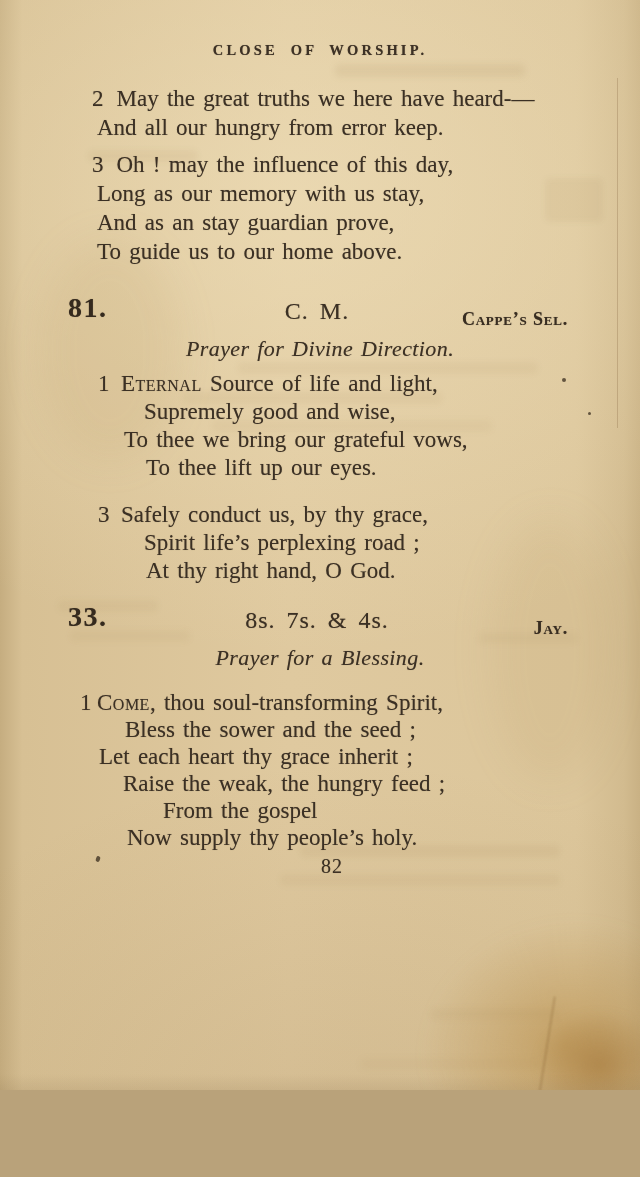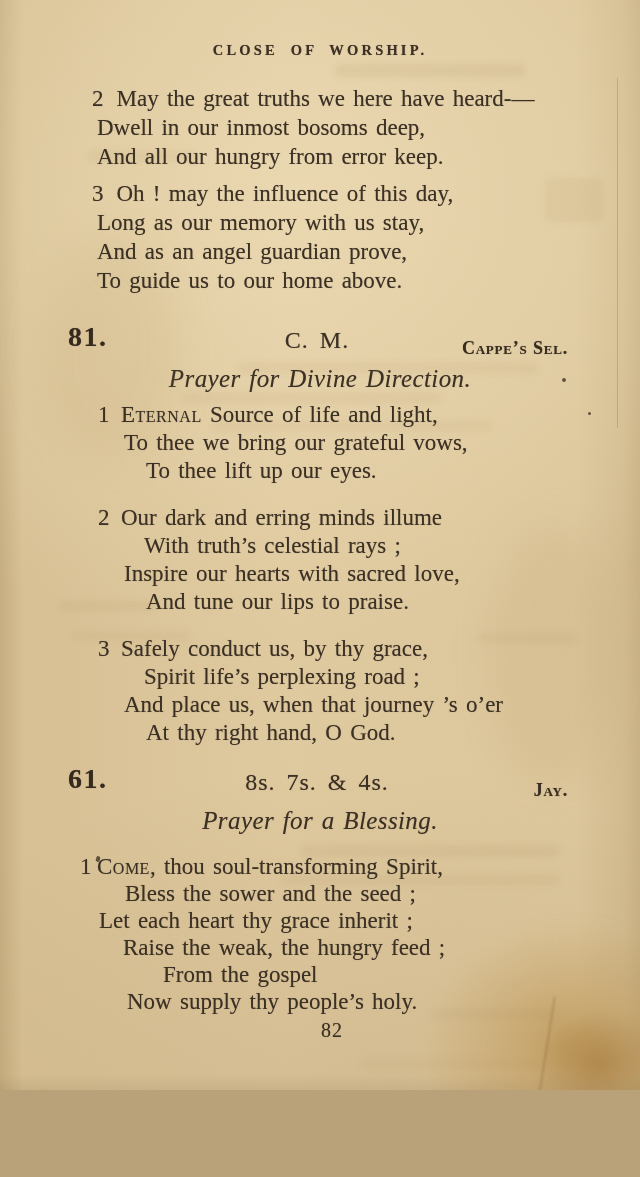--- a/index.html
+++ b/index.html
@@ -52,21 +52,21 @@
   .v-82 .ln6{padding-left:47px;}
   .mt20{margin-top:8px;}
   .lead{font-variant:small-caps;letter-spacing:0.5px;}
   .hymn-head{position:relative;margin:28px 68px 0 62px;height:34px;
     text-align:center;line-height:34px;text-shadow:0 0 0.8px rgba(59,48,36,0.5);}
   .hymn-head.second{margin-top:18px;}
   .hymn-number{position:absolute;left:6px;top:-3px;font-size:28px;font-weight:700;letter-spacing:1.5px;color:#352a1e;}
   .hymn-meter{font-size:24px;letter-spacing:1px;word-spacing:4px;}
   .hymn-attr{position:absolute;right:4px;top:8px;font-size:18px;font-weight:700;
     font-variant:small-caps;letter-spacing:0.8px;color:#382d21;}
-  .hymn-title{margin-top:8px;text-align:center;font-style:italic;font-size:25px;
+  .hymn-title{margin-top:8px;text-align:center;font-style:italic;font-size:22px;
     letter-spacing:0.4px;word-spacing:2px;text-shadow:0 0 0.8px rgba(59,48,36,0.4);}
   .pagenum{margin-top:4px;text-align:center;font-size:20px;letter-spacing:1px;
     text-shadow:0 0 0.8px rgba(59,48,36,0.45);padding-left:24px;}
 </style>
 </head>
 <body>
 
 <div class="page">
 
   <div class="mottle" style="left:40px;top:240px;width:140px;height:220px;"></div>
@@ -90,60 +90,53 @@
   <div class="crack"></div>
   <div class="bottom-shade"></div>
   <div class="speck" style="left:562px;top:378px;width:4px;height:4px;"></div>
   <div class="speck" style="left:588px;top:412px;width:3px;height:3px;"></div>
   <div class="speck" style="left:96px;top:856px;width:4px;height:6px;border-radius:2px;transform:rotate(18deg);"></div>
 
   <div class="runhead">CLOSE OF WORSHIP.</div>
 
   <div class="verse v-top">
     <div><span class="vnum">2</span><span>May the great truths we here have heard-—</span></div>
-    <div class="cont">Dwell in our inmost bosoms deep,</div>
     <div class="cont">And all our hungry from error keep.</div>
   </div>
 
   <div class="verse v-top mt20">
     <div><span class="vnum">3</span><span>Oh ! may the influence of this day,</span></div>
     <div class="cont">Long as our memory with us stay,</div>
-    <div class="cont">And as an angel guardian prove,</div>
+    <div class="cont">And as an stay guardian prove,</div>
     <div class="cont">To guide us to our home above.</div>
   </div>
 
   <div class="hymn-head">
     <span class="hymn-number">81.</span>
     <span class="hymn-meter">C. M.</span>
     <span class="hymn-attr">Cappe’s Sel.</span>
   </div>
   <div class="hymn-title">Prayer for Divine Direction.</div>
 
   <div class="verse v-cm mt20">
     <div><span class="vnum">1</span><span class="lead">Eternal</span><span> Source of life and light,</span></div>
+    <div class="ln2">Supremely good and wise,</div>
     <div class="ln3">To thee we bring our grateful vows,</div>
     <div class="ln4">To thee lift up our eyes.</div>
   </div>
 
-  <div class="verse v-cm">
-    <div><span class="vnum">2</span><span>Our dark and erring minds illume</span></div>
-    <div class="ln2">With truth’s celestial rays ;</div>
-    <div class="ln3">Inspire our hearts with sacred love,</div>
-    <div class="ln4">And tune our lips to praise.</div>
-  </div>
 
   <div class="verse v-cm">
     <div><span class="vnum">3</span><span>Safely conduct us, by thy grace,</span></div>
     <div class="ln2">Spirit life’s perplexing road ;</div>
-    <div class="ln3">And place us, when that journey ’s o’er</div>
     <div class="ln4">At thy right hand, O God.</div>
   </div>
 
   <div class="hymn-head second">
-    <span class="hymn-number">61.</span>
+    <span class="hymn-number">33.</span>
     <span class="hymn-meter">8s. 7s. &amp; 4s.</span>
     <span class="hymn-attr">Jay.</span>
   </div>
   <div class="hymn-title">Prayer for a Blessing.</div>
 
   <div class="verse v-82">
     <div><span class="vnum">1</span><span class="lead">Come</span><span>, thou soul-transforming Spirit,</span></div>
     <div class="ln2">Bless the sower and the seed ;</div>
     <div class="ln3">Let each heart thy grace inherit ;</div>
     <div class="ln4">Raise the weak, the hungry feed ;</div>

